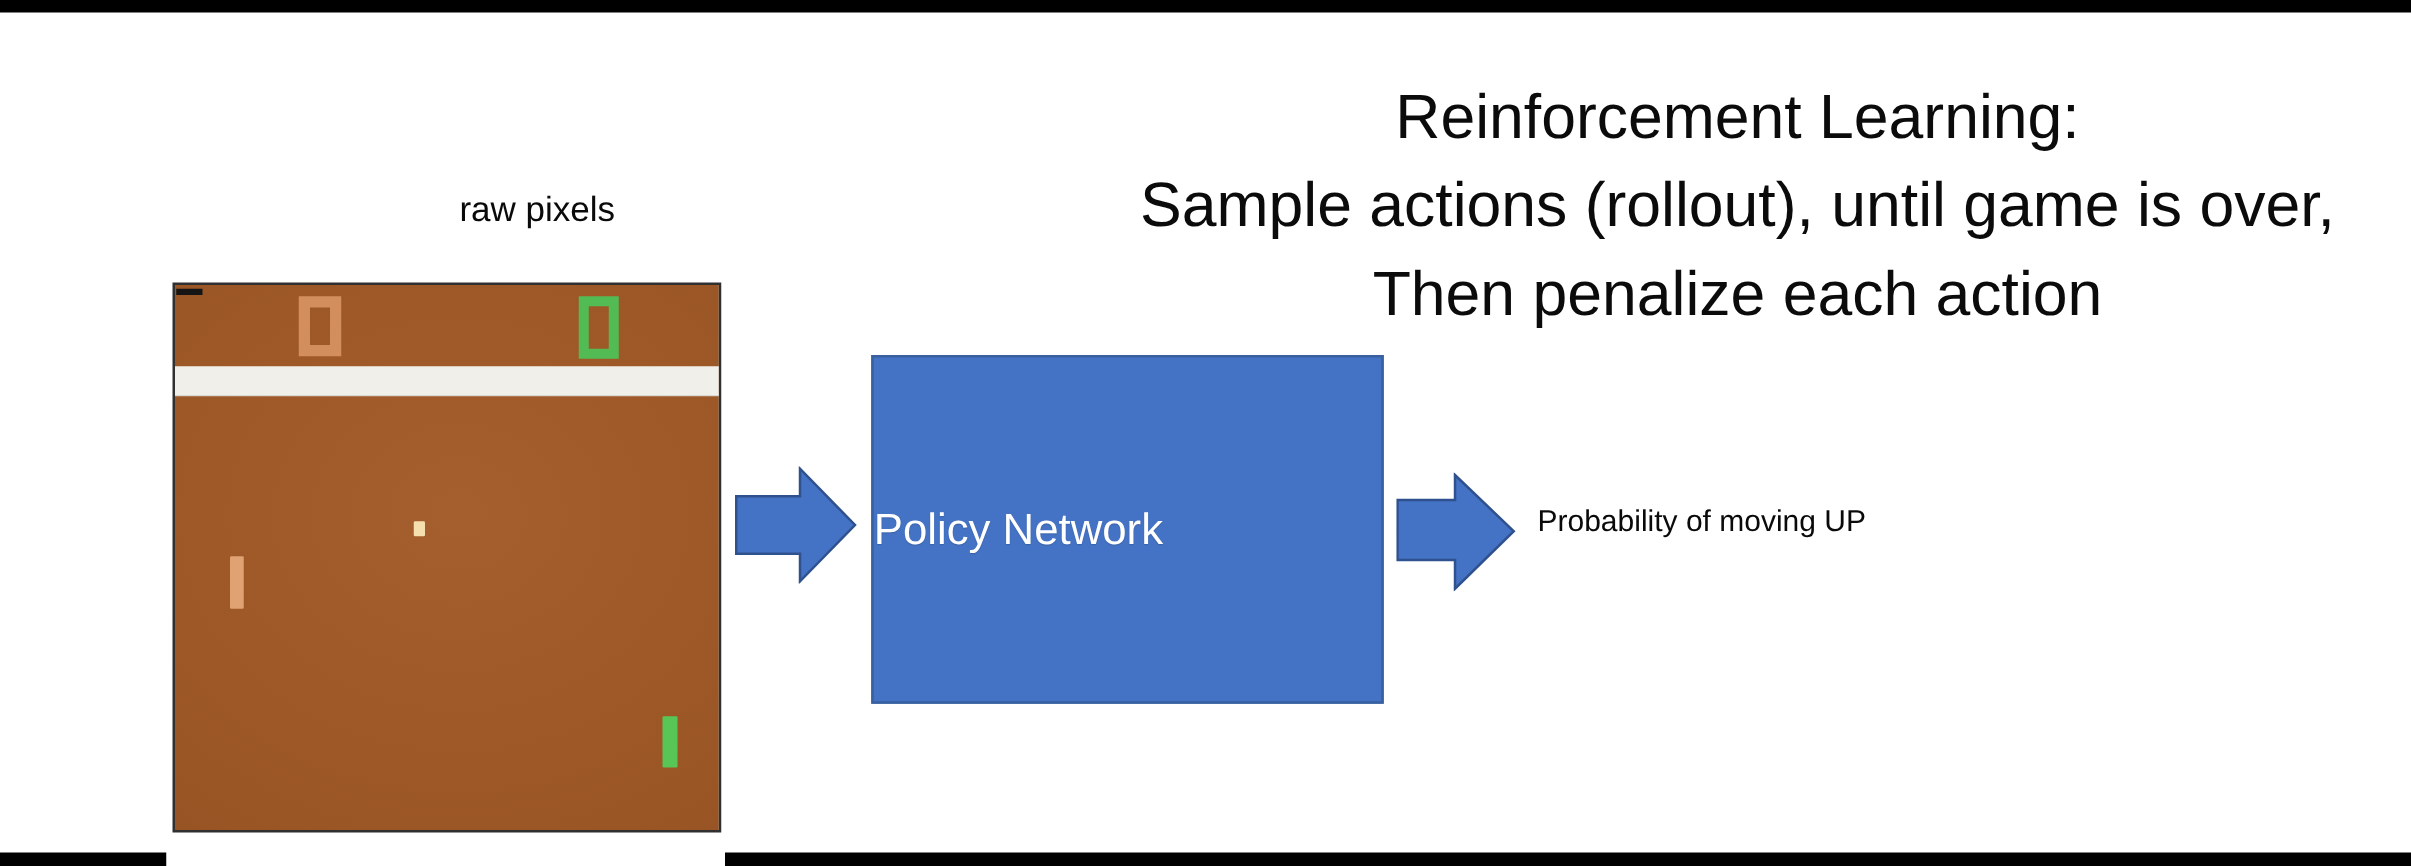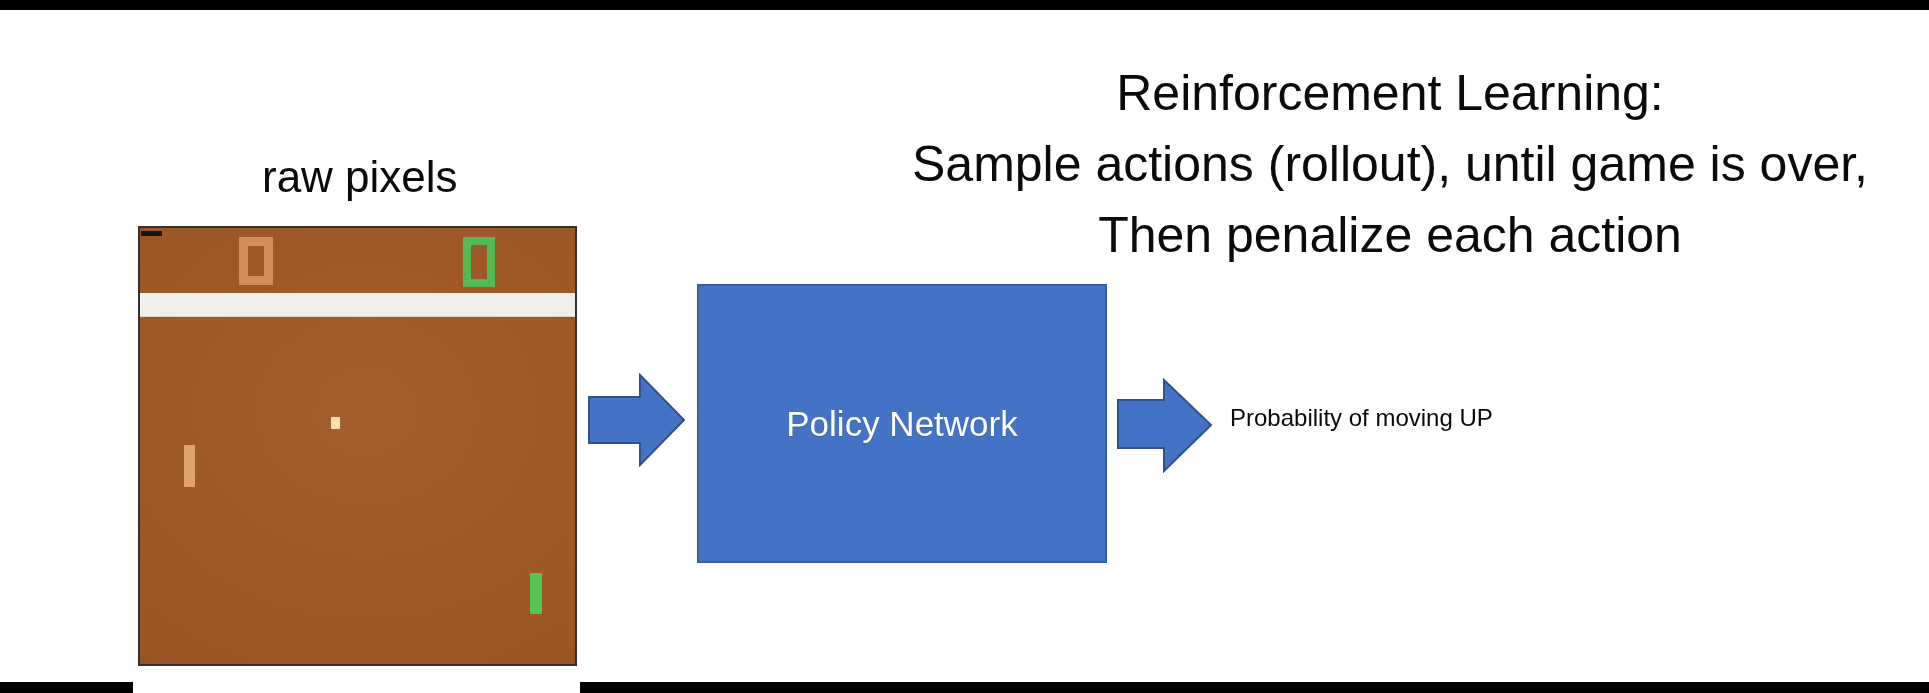--- a/index.html
+++ b/index.html
@@ -30,22 +30,22 @@
     position: absolute; left: 133px; top: 664px;
     width: 447px; height: 29px;
     background: #ffffff;
   }
 
   
   .raw-pixels-label {
     position: absolute;
     left: 262px; top: 152px;
     width: 230px;
-    text-align: left;
-    font-size: 44px;
+    text-align: right;
+    font-size: 28px;
     color: #0a0a0a;
     letter-spacing: 0px;
     white-space: nowrap;
   }
 
   
   .game {
     position: absolute;
     left: 138px; top: 226px;
     width: 439px; height: 440px;
@@ -114,21 +114,20 @@
 
   
   .policy-box {
     position: absolute;
     left: 697px; top: 284px;
     width: 410px; height: 279px;
     background: #4472c4;
     border: 2px solid #39619f;
     display: flex;
     align-items: center;
-    justify-content: center;
   }
   .policy-box .label {
     color: #ffffff;
     font-size: 35px;
     white-space: nowrap;
     text-shadow: 0 1px 1px rgba(0,0,0,0.15);
   }
 
   
   .probability-label {

